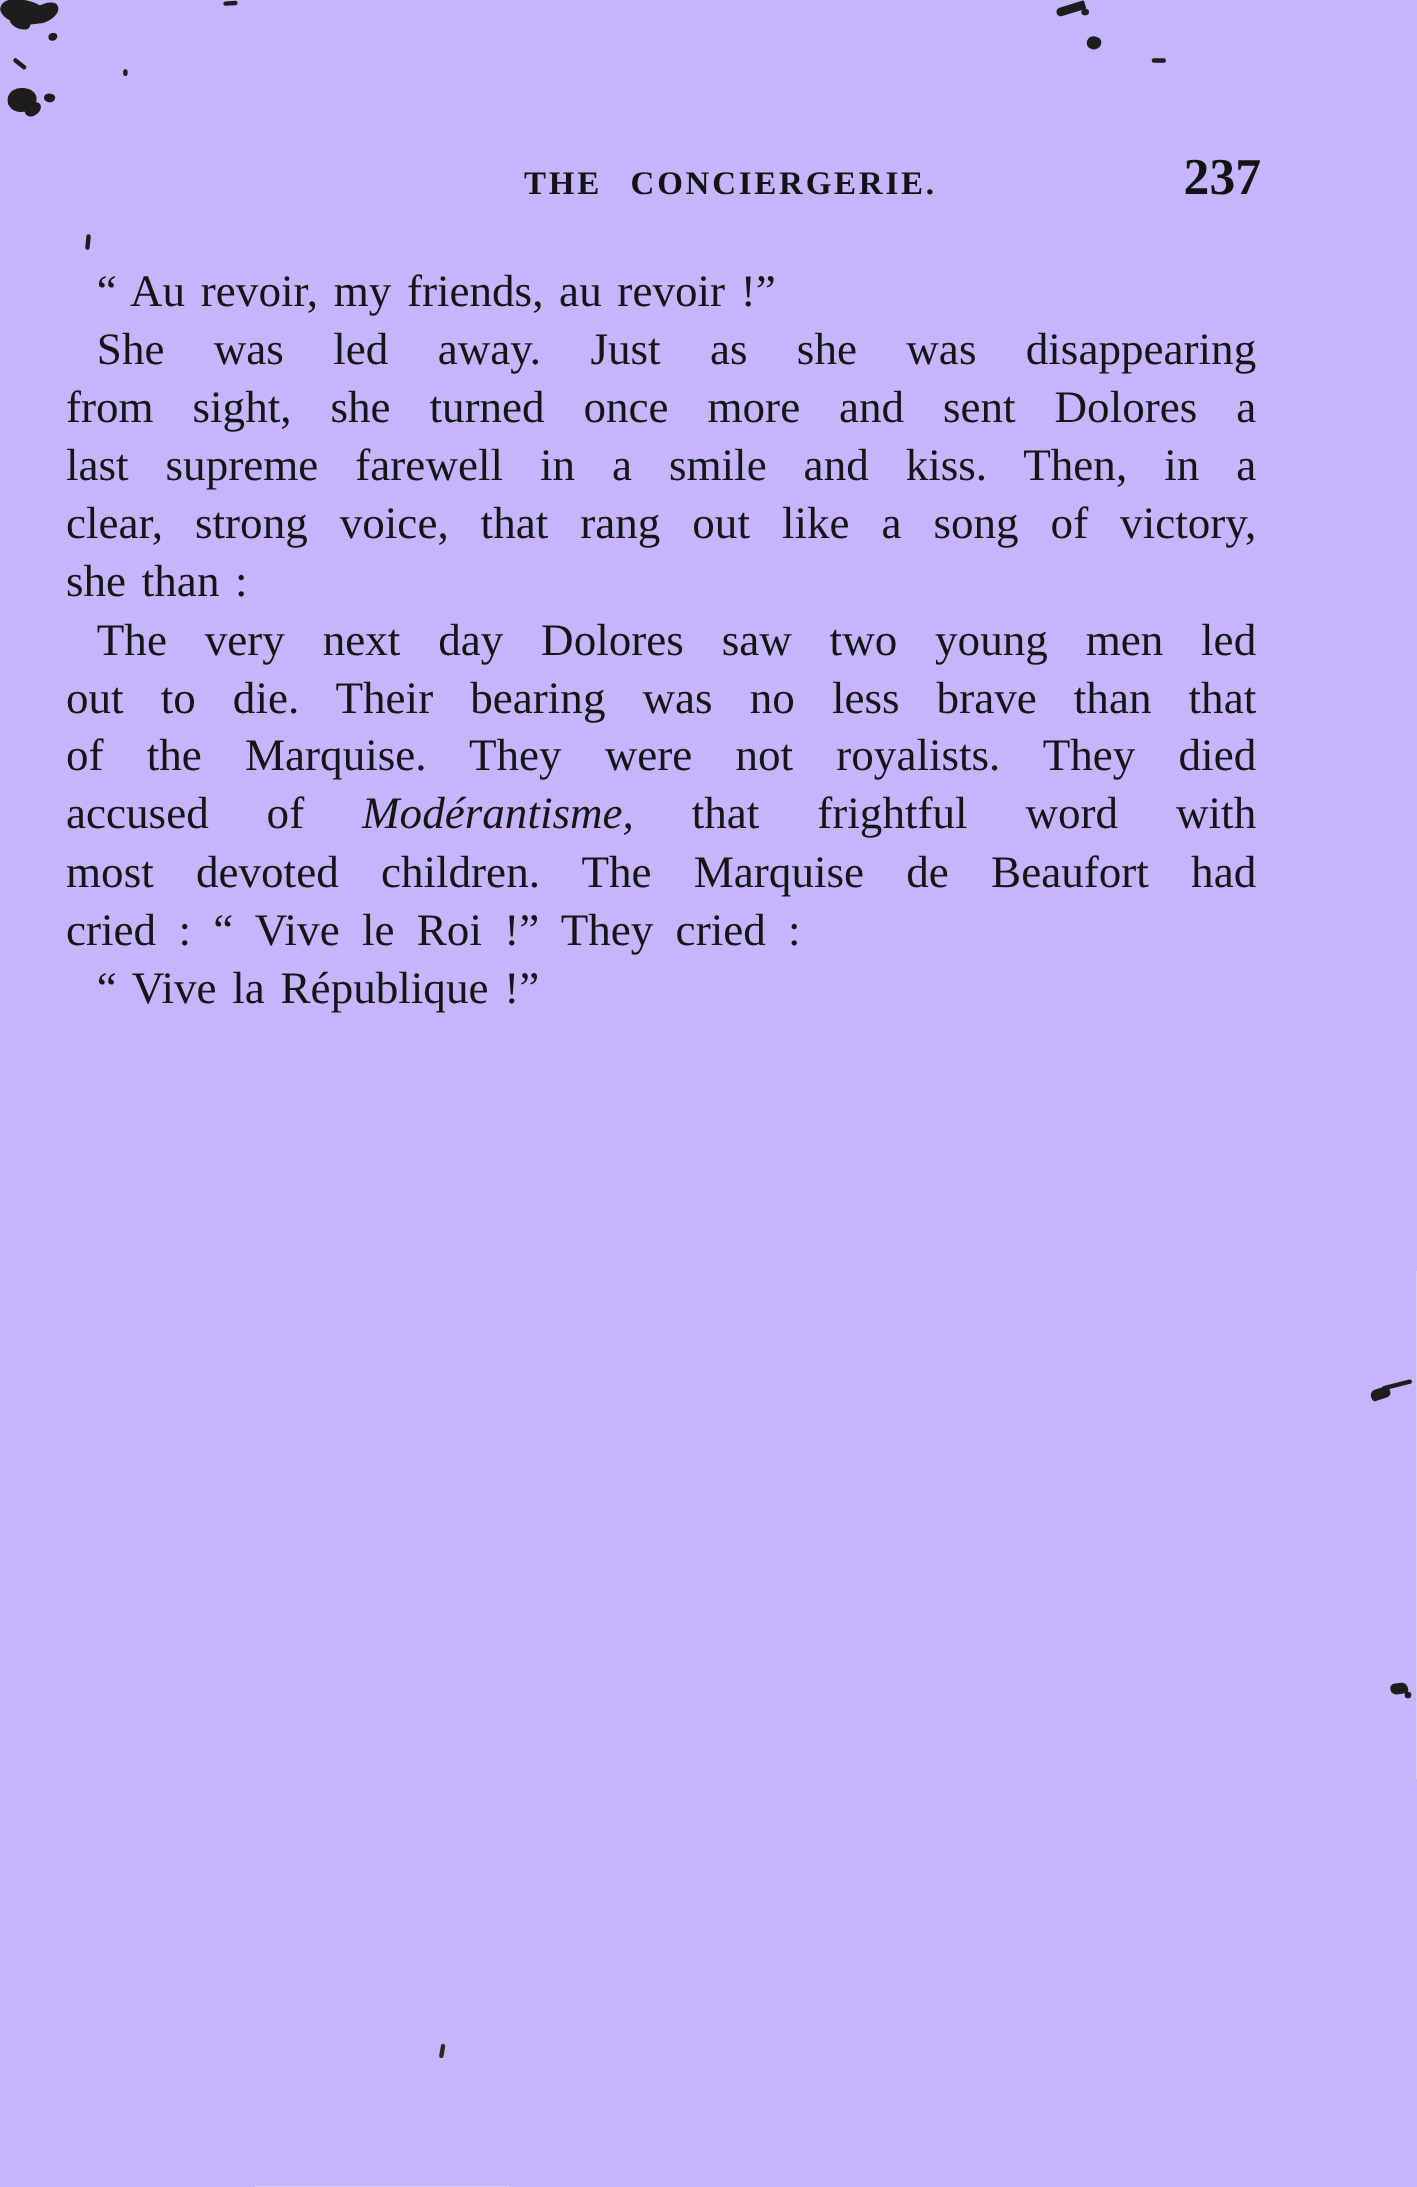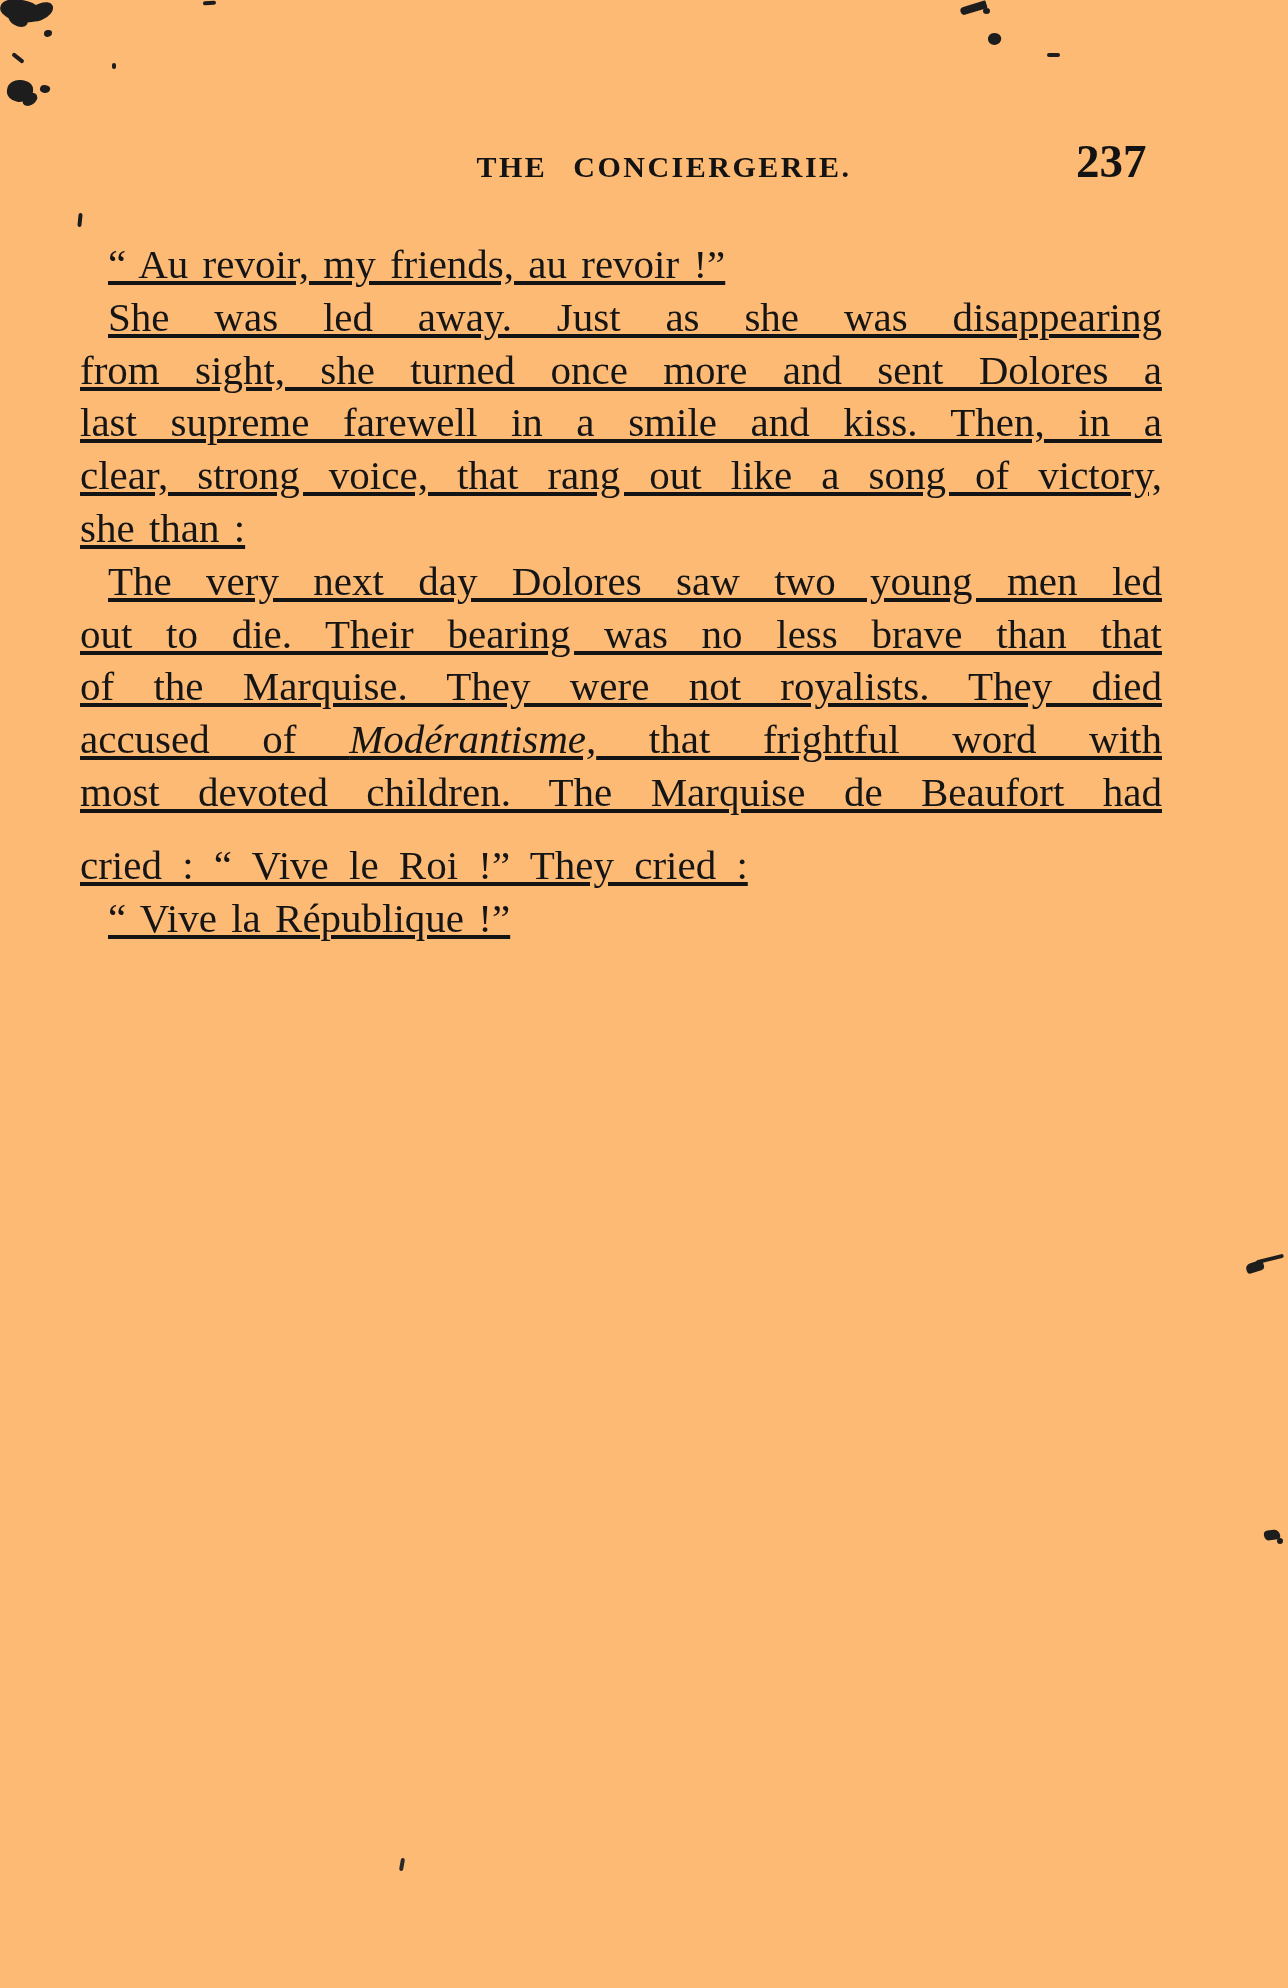--- a/index.html
+++ b/index.html
@@ -1,49 +1,49 @@
 <!DOCTYPE html>
 <html><head>
 <meta charset="utf-8">
 <style>
   html,body { margin:0; padding:0; background:#ffffff; }
   .page {
     position:relative;
     width:1288px; height:1988px;
-    background:#fdba74;
+    background:#c4b5fd;
     font-family:"Liberation Serif", "DejaVu Serif", serif;
     color:#141414;
     overflow:hidden;
   }
   .running-header {
     position:absolute; top:150px; left:384px; width:560px;
     text-align:center;
     font-size:30px; font-weight:bold;
     letter-spacing:2.5px; word-spacing:16px;
     color:#131313;
   }
   .page-number {
     position:absolute; top:134px; left:1076px;
     font-size:47px; font-weight:bold;
     color:#131313;
   }
   .text-block {
-    position:absolute; top:238px; left:80px; width:1082px;text-decoration:underline;
+    position:absolute; top:238px; left:60px; width:1082px;
   }
   .line {
     height:52.8px; line-height:52.8px;
     font-size:41px;
     white-space:normal;
     word-spacing:4px;
     color:#151515;
   }
   .line.justify { text-align:justify; text-align-last:justify; }
   .line.indent { text-indent:28px; }
   .line .it { font-style:italic; }
-  .wide { word-spacing:10px;margin-top:20px; }
+  .wide { word-spacing:10px; }
   
   .ink { position:absolute; background:#1d1d1d; }
   .r50 { border-radius:50% 40% 55% 45%; }
 </style>
 </head>
 <body>
 
 <div class="page">
 
   <div class="running-header">THE CONCIERGERIE.</div>

